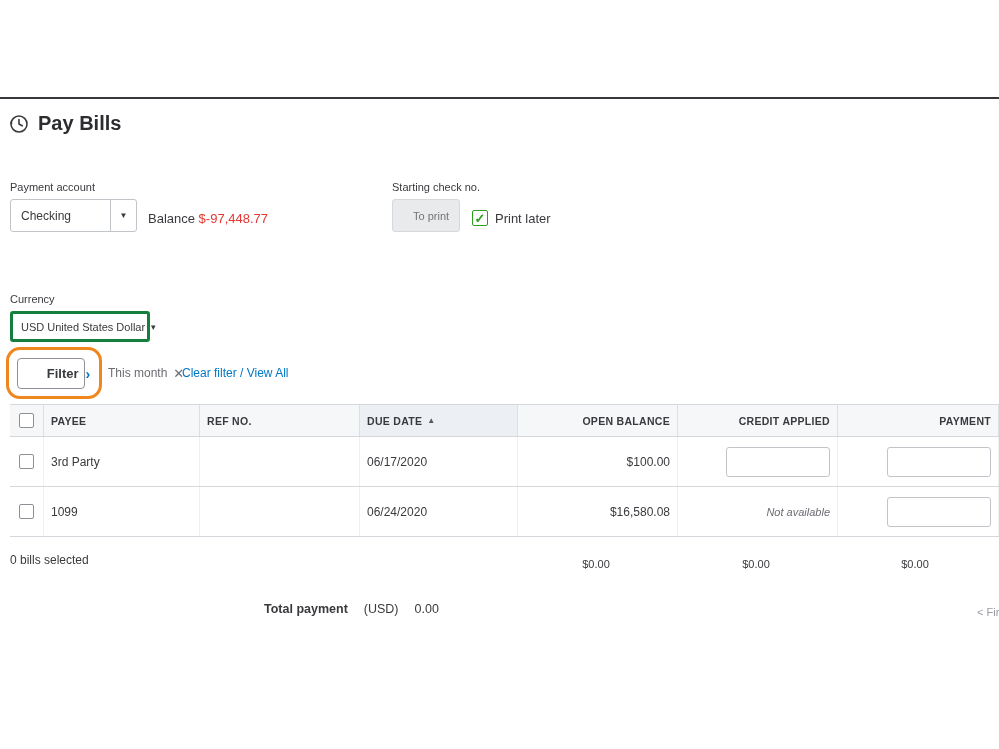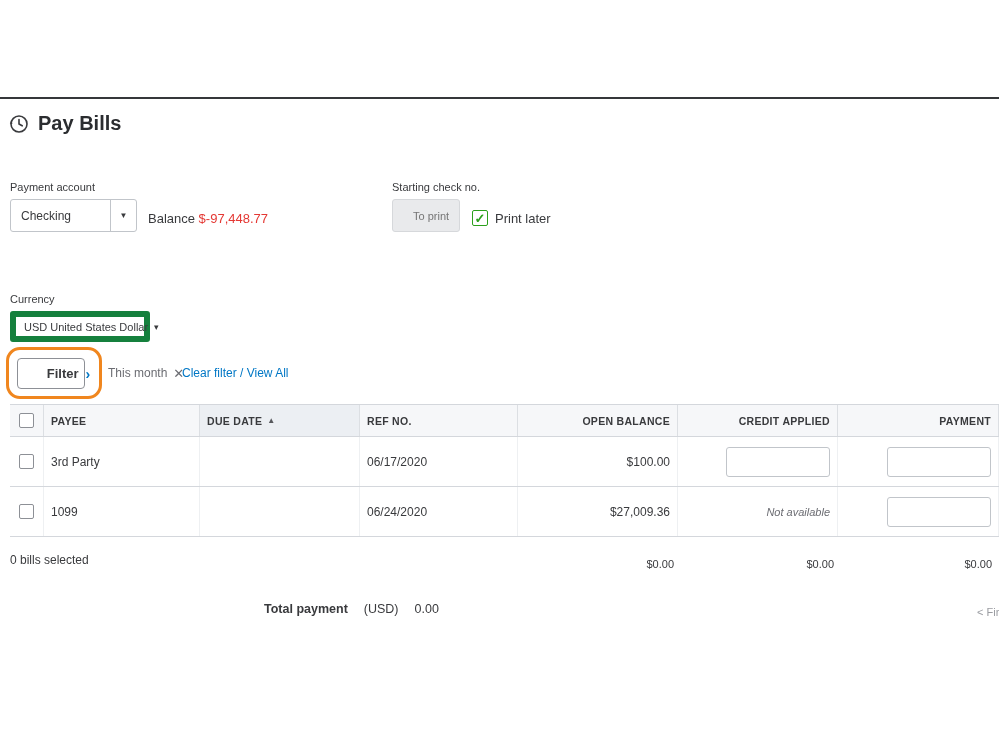--- a/index.html
+++ b/index.html
@@ -33,21 +33,21 @@
   .f-checkno { left: 392px; top: 181px; }
   .disabled-input { width: 68px; height: 33px; border: 1px solid #d6d8db; border-radius: 3px;
     background: #e9eaec; font-size: 11px; padding-left: 20px; color: #9c9ea3; font-family: "Liberation Sans", sans-serif; }
   .print-later { position: absolute; left: 472px; top: 210px; display: flex; align-items: center; gap: 7px; cursor: pointer; }
   .cb-checked { width: 16px; height: 16px; border: 1px solid #2ca01c; border-radius: 2px; background: #fff;
     display: flex; align-items: center; justify-content: center; font-size: 13px; font-weight: 700; color: #2ca01c; line-height: 1; }
   .print-later .pl-lbl { font-size: 13px; color: #393a3d; }
 
   
   .f-currency { left: 10px; top: 293px; }
-  .currency-select { width: 140px; height: 31px; border: 6px solid #15803d; border-radius: 3px; background: #fff;
+  .currency-select { width: 140px; height: 31px; border: 3px solid #15803d; border-radius: 3px; background: #fff;
     display: flex; align-items: center; justify-content: space-between; padding: 0 8px; cursor: pointer; }
   .currency-select .val { font-size: 11px; color: #393a3d; white-space: nowrap; }
   .currency-select .caret { font-size: 9px; color: #393a3d; margin-left: 6px; }
 
   
   .orange-box { position: absolute; left: 6px; top: 347px; width: 96px; height: 52px;
     border: 3px solid #f0861e; border-radius: 14px; pointer-events: none; }
   .filter-btn { position: absolute; left: 17px; top: 358px; width: 68px; height: 31px;
     border: 1px solid #8d9096; border-radius: 4px; background: #fff; cursor: pointer;
     display: flex; align-items: center; justify-content: center; gap: 7px;
@@ -72,21 +72,21 @@
   .td { display: flex; align-items: center; padding: 0 7px; font-size: 12px; color: #393a3d;
     border-right: 1px solid #eef0f2; }
   .cb { width: 15px; height: 15px; border: 1px solid #8d9096; border-radius: 2px; background: #fff; cursor: pointer; }
   .td-cb, .th-cb { justify-content: center; }
   .cell-input { width: 104px; height: 30px; border: 1px solid #c1c5ca; border-radius: 3px;
     font-family: "Liberation Sans", sans-serif; font-size: 12px; padding: 0 6px; text-align: right; }
   .not-avail { font-style: italic; font-size: 11px; color: #6b6c72; }
 
   
   .bills-selected { position: absolute; left: 10px; top: 553px; font-size: 12px; color: #393a3d; }
-  .tot { position: absolute; top: 558px; font-size: 11px; color: #393a3d; text-align: right; }
+  .tot { position: absolute; top: 558px; font-size: 11px; color: #393a3d; text-align: center; }
   .tot-open { left: 518px; width: 156px; }
   .tot-credit { left: 678px; width: 156px; }
   .tot-payment { left: 838px; width: 154px; }
   .total-line { position: absolute; left: 264px; top: 602px; display: flex; align-items: baseline; gap: 16px; font-size: 12.5px; color: #393a3d; }
   .total-line .tp-lbl { font-weight: 700; font-weight: 600; }
   .pagination { position: absolute; left: 977px; top: 606px; font-size: 11px; color: #9a9ca1; white-space: nowrap; cursor: pointer; }
 </style>
 </head>
 <body>
 
@@ -147,25 +147,25 @@
     <span class="chip-x">✕</span>
   </div>
   <a class="clear-link">Clear filter / View All</a>
 
   <div class="tbl">
     <div class="tr thead">
       <div class="th th-cb">
         <span class="cb"></span>
       </div>
       <div class="th">PAYEE</div>
+      <div class="th">REF NO.</div>
       <div class="th due">
         <span>DUE DATE</span>
         <span class="sort">▲</span>
       </div>
-      <div class="th">REF NO.</div>
       <div class="th num">OPEN BALANCE</div>
       <div class="th num">CREDIT APPLIED</div>
       <div class="th num">PAYMENT</div>
     </div>
 
     <div class="tr row">
       <div class="td td-cb">
         <span class="cb"></span>
       </div>
       <div class="td">3rd Party</div>
@@ -180,21 +180,21 @@
       </div>
     </div>
 
     <div class="tr row">
       <div class="td td-cb">
         <span class="cb"></span>
       </div>
       <div class="td">1099</div>
       <div class="td"></div>
       <div class="td">06/24/2020</div>
-      <div class="td num">$27,009.36</div>
+      <div class="td num">$16,580.08</div>
       <div class="td num">
         <span class="not-avail">Not available</span>
       </div>
       <div class="td num">
         <input class="cell-input" type="text" value="" style="">
       </div>
     </div>
   </div>
 
   <div class="bills-selected">0 bills selected</div>

